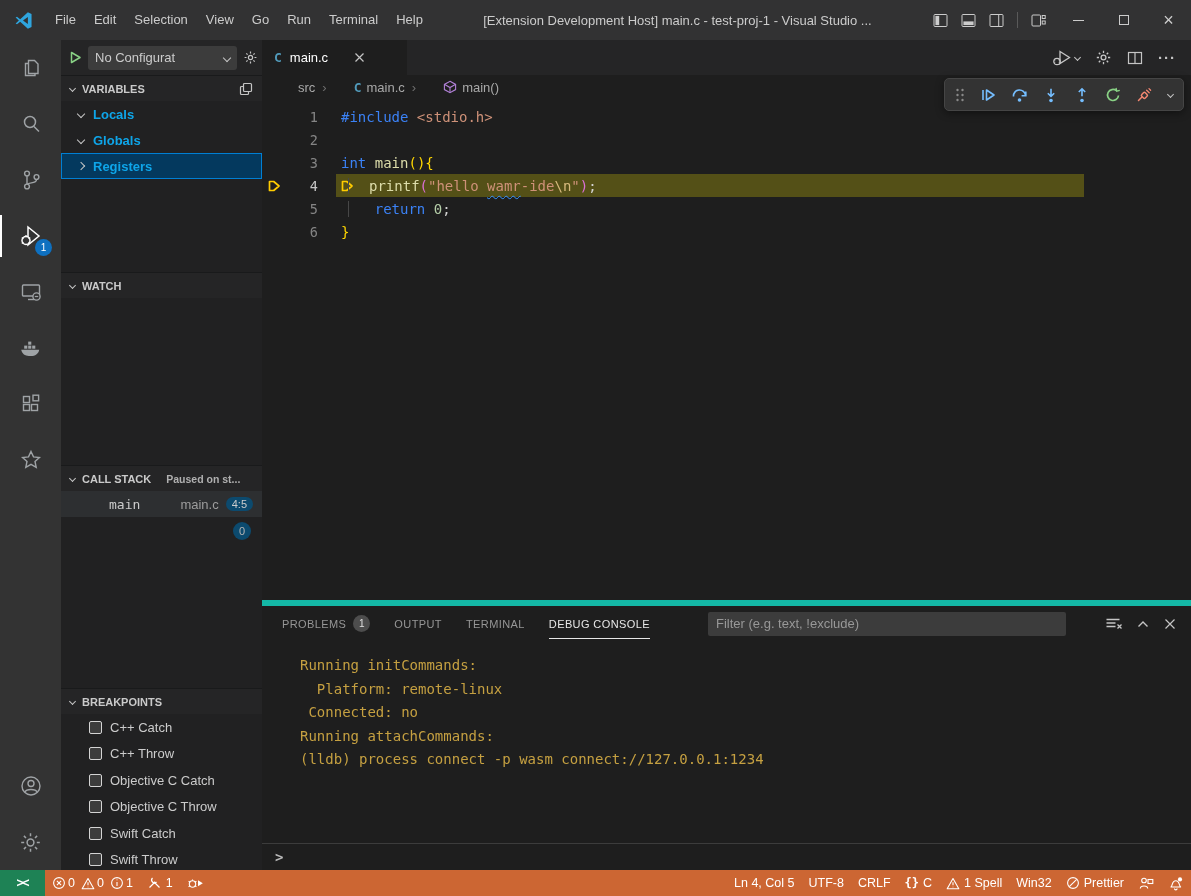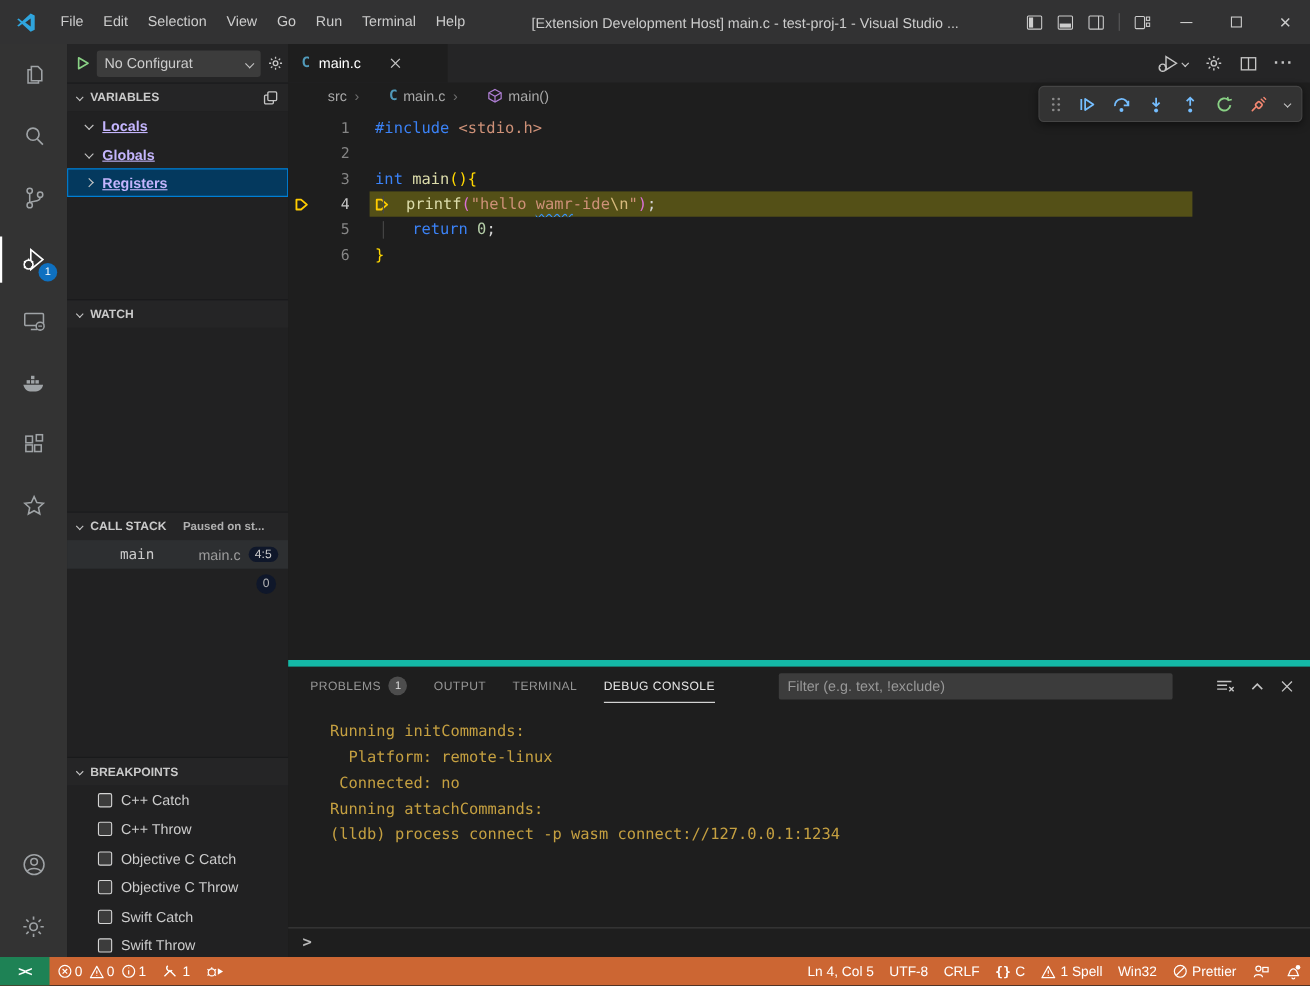--- a/index.html
+++ b/index.html
@@ -39,28 +39,28 @@
   .run-config { height:24px; background:#3c3c3c; border-radius:3px; display:flex; align-items:center; padding:0 7px; gap:7px; flex:1; }
   .run-config .lbl { flex:1; color:#cccccc; font-size:13px; white-space:nowrap; overflow:hidden; }
   .chev { width:6px; height:6px; border-right:1.4px solid #c5c5c5; border-bottom:1.4px solid #c5c5c5; display:inline-block; transform:rotate(45deg); }
   .chev.right { transform:rotate(-45deg); }
   .section { display:flex; flex-direction:column; border-top:1px solid #191a1b; min-height:0; }
   .sec-header { height:25px; display:flex; align-items:center; gap:7px; padding:0 9px; font-weight:700; font-size:11px; color:#cacaca; flex:0 0 auto; }
   .sec-header .hchev { width:5px; height:5px; }
   .sec-note { font-size:10.5px; color:#b0b0b0; font-weight:700; margin-left:8px; }
   .sec-body { flex:1; background:#212122; min-height:0; }
   .sec-variables { height:197px; } .sec-watch { height:193px; } .sec-callstack { height:223px; } .sec-breakpoints { flex:1; }
-  .tree-row { height:26px; display:flex; align-items:center; padding-left:17px; gap:9px; font-weight:600; color:#c4b5fd;text-decoration:underline; }
+  .tree-row { height:26px; display:flex; align-items:center; padding-left:17px; gap:9px; font-weight:600; color:#0ea5e9; }
   .tree-row.selected { background:#04395e; box-shadow:inset 0 0 0 1px #007fd4; }
   .hd-spacer { flex:1; }
 
   .cs-frame { height:26px; display:flex; align-items:center; background:#2d2f31; padding:0 9px 0 48px; }
   .cs-fn { font-family:"DejaVu Sans Mono", monospace; font-size:13px; color:#cccccc; }
   .cs-file { margin-left:auto; color:#9d9d9d; margin-right:7px; }
-  .pill { background:#0f172a; color:#cccccc; border-radius:10px; font-size:11px; padding:1px 6px; }
+  .pill { background:#0c4a6e; color:#cccccc; border-radius:10px; font-size:11px; padding:1px 6px; }
   .cs-thread { height:28px; display:flex; align-items:center; justify-content:flex-end; padding-right:11px; }
   .pill.round { width:18px; height:18px; padding:0; display:flex; align-items:center; justify-content:center; border-radius:50%; color:#b5b5b5; }
 
   .bp-row { height:26.5px; display:flex; align-items:center; padding-left:28px; gap:8px; color:#cccccc; font-weight:400; }
   .cb { width:13px; height:13px; border:1px solid #d4d4d4; background:#3c3c3c; border-radius:2px; flex:0 0 auto; }
 
   
   .editor-col { flex:1; display:flex; flex-direction:column; min-width:0; background:#1e1e1e; position:relative; }
   .tabbar { height:35px; background:#252526; display:flex; align-items:stretch; flex:0 0 auto; }
   .tab { background:#1e1e1e; display:flex; align-items:center; padding:0 12px; gap:8px; min-width:145px; }

